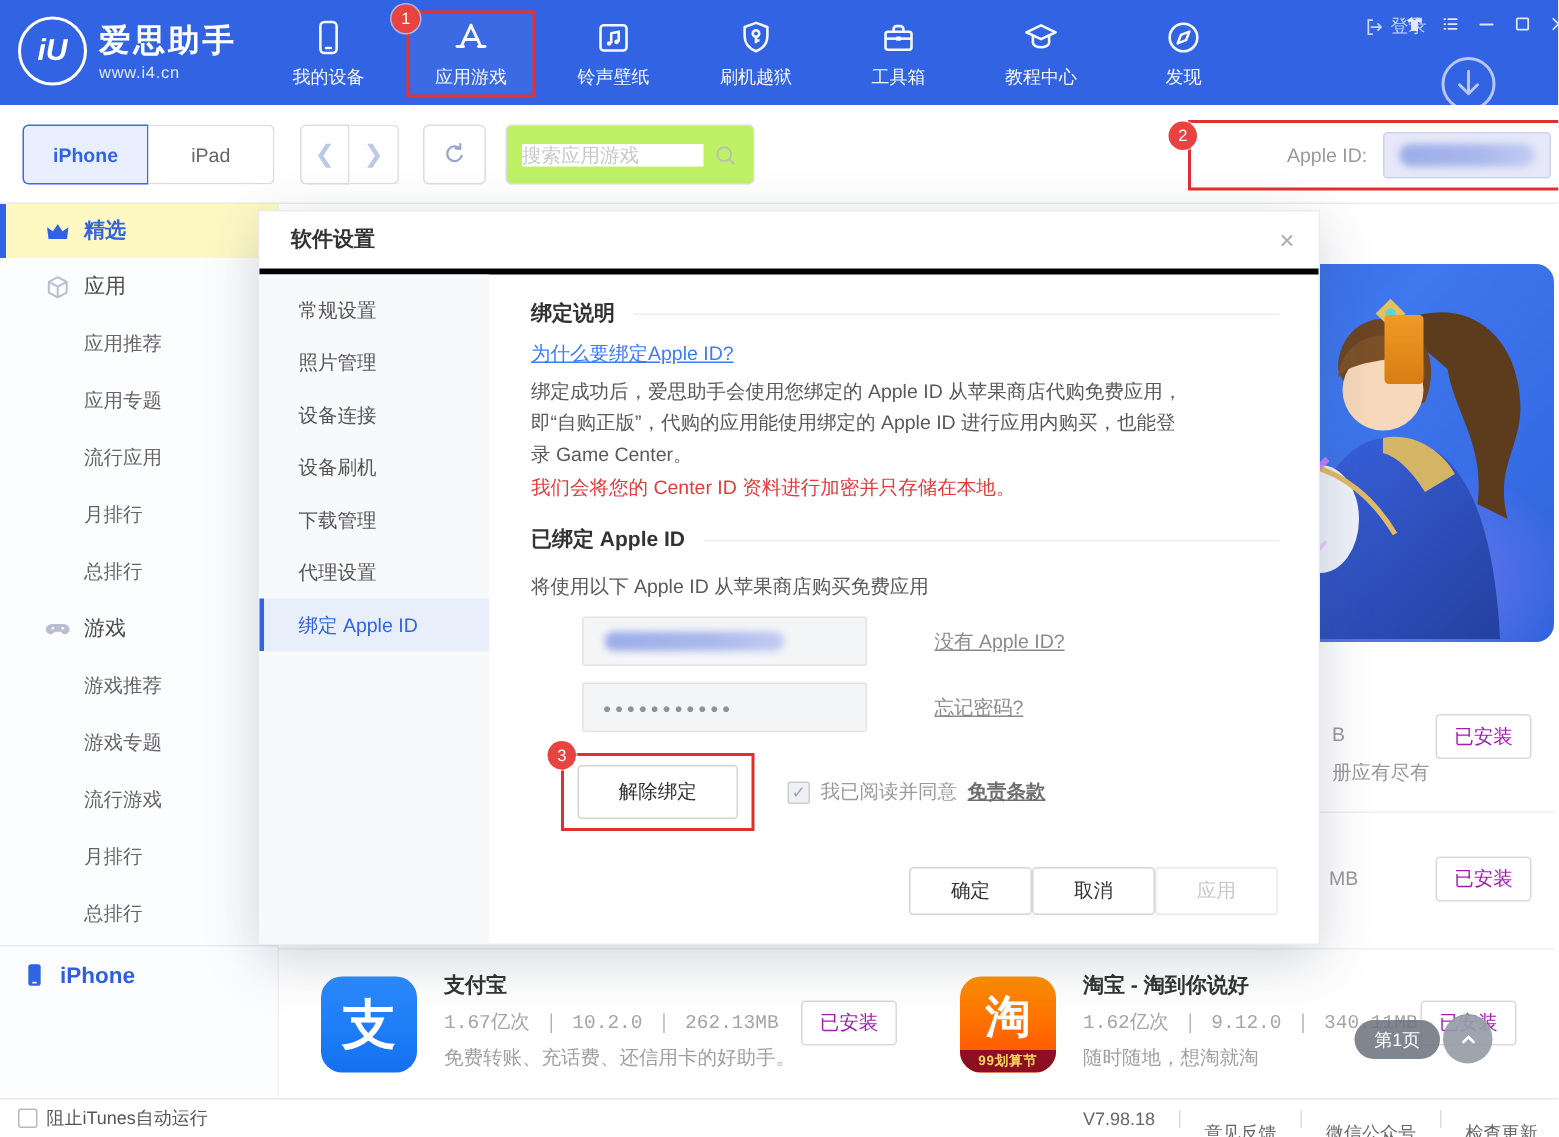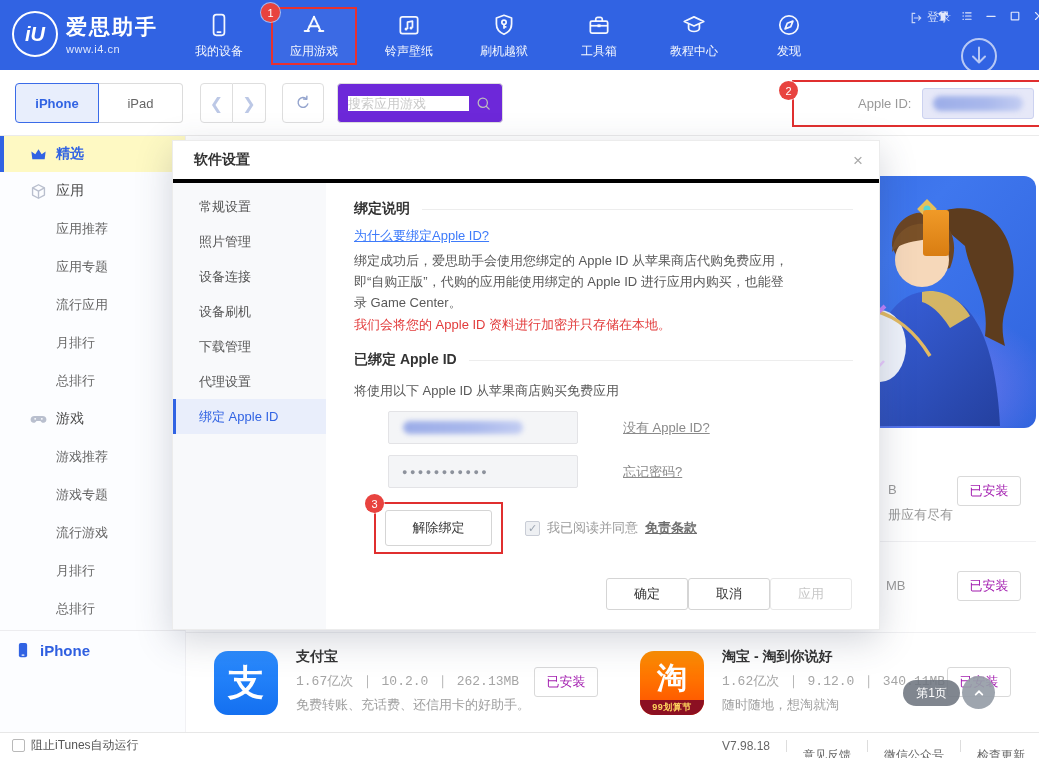--- a/index.html
+++ b/index.html
@@ -33,21 +33,21 @@
   .seg-tab { width:84px; height:40px; border:1px solid #dcdcdc; display:flex; align-items:center; justify-content:center; font-size:13px; color:#666; cursor:pointer; background:#fff; }
   .seg-tab:first-child { border-radius:4px 0 0 4px; }
   .seg-tab:last-child { border-radius:0 4px 4px 0; border-left:none; }
   .seg-tab.active { background:#e8eefc; border:1px solid #3a6be8; color:#3163e3; font-weight:bold; }
   .arrows { position:absolute; left:200px; top:13px; display:flex; }
   .arrow-btn { width:33px; height:40px; border:1px solid #dedede; display:flex; align-items:center; justify-content:center; color:#bcc8e6; font-size:16px; cursor:pointer; background:#fff; }
   .arrow-btn:first-child { border-radius:4px 0 0 4px; }
   .arrow-btn:last-child { border-left:none; border-radius:0 4px 4px 0; }
   .refresh-btn { position:absolute; left:282px; top:13px; width:42px; height:40px; border:1px solid #dedede; border-radius:4px; display:flex; align-items:center; justify-content:center; color:#93a3cd; cursor:pointer; background:#fff; }
   .refresh-btn svg { width:18px; height:18px; }
-  .search-box { position:absolute; left:337px; top:13px; width:166px; height:40px; border:1px solid #dedede; border-radius:4px; display:flex; align-items:center; padding:0 10px; gap:6px; background:#6d28d9; }
+  .search-box { position:absolute; left:337px; top:13px; width:166px; height:40px; border:1px solid #dedede; border-radius:4px; display:flex; align-items:center; padding:0 10px; gap:6px; background:#bef264; }
   .search-box input { flex:1; border:none; outline:none; font-size:13px; color:#555; min-width:0; font-family:inherit; }
   .search-box input::placeholder { color:#c9c9c9; }
   .search-box svg { width:17px; height:17px; color:#bdbdbd; flex:none; }
   .appleid-annotation { position:absolute; left:792px; top:10px; width:300px; height:47px; border:2px solid #e02f2f; }
   .badge-appleid { left:779px; top:81px; }
   .appleid-label { position:absolute; left:858px; top:96px; font-size:13px; color:#999; }
   .appleid-input { position:absolute; left:922px; top:88px; width:112px; height:31px; background:#e6e8f8; border:1px solid #ccd2f0; border-radius:3px; overflow:hidden; }
   .blur-blob { height:15px; margin:7px 10px 0 10px; border-radius:8px; background:linear-gradient(90deg,#9cadе8,#a9b8ec 60%,#c3cdf2); background:linear-gradient(90deg,#9cade8,#a9b8ec 60%,#c3cdf2); filter:blur(2.5px); }
 
   
@@ -407,21 +407,21 @@
     </div>
     <div class="modal-content">
       <div class="section-head">
         <span class="section-title">绑定说明</span>
         <div class="section-rule"></div>
       </div>
       <div style="margin-top:9px;"><span class="blue-link">为什么要绑定Apple ID?</span></div>
       <div class="para">绑定成功后，爱思助手会使用您绑定的 Apple ID 从苹果商店代购免费应用，</div>
       <div class="para" style="margin-top:0">即“自购正版”，代购的应用能使用绑定的 Apple ID 进行应用内购买，也能登</div>
       <div class="para" style="margin-top:0">录 Game Center。</div>
-      <div class="warn">我们会将您的 Apple ID 资料进行加密并只存储在本地。</div>
+      <div class="warn">我们会将您的 Center ID 资料进行加密并只存储在本地。</div>
 
       <div class="section-head" style="margin-top:16px;">
         <span class="section-title">已绑定 Apple ID</span>
         <div class="section-rule"></div>
       </div>
       <div class="note">将使用以下 Apple ID 从苹果商店购买免费应用</div>
 
       <div class="field-row">
         <div class="field">
             <div class="blur-blob"></div>

